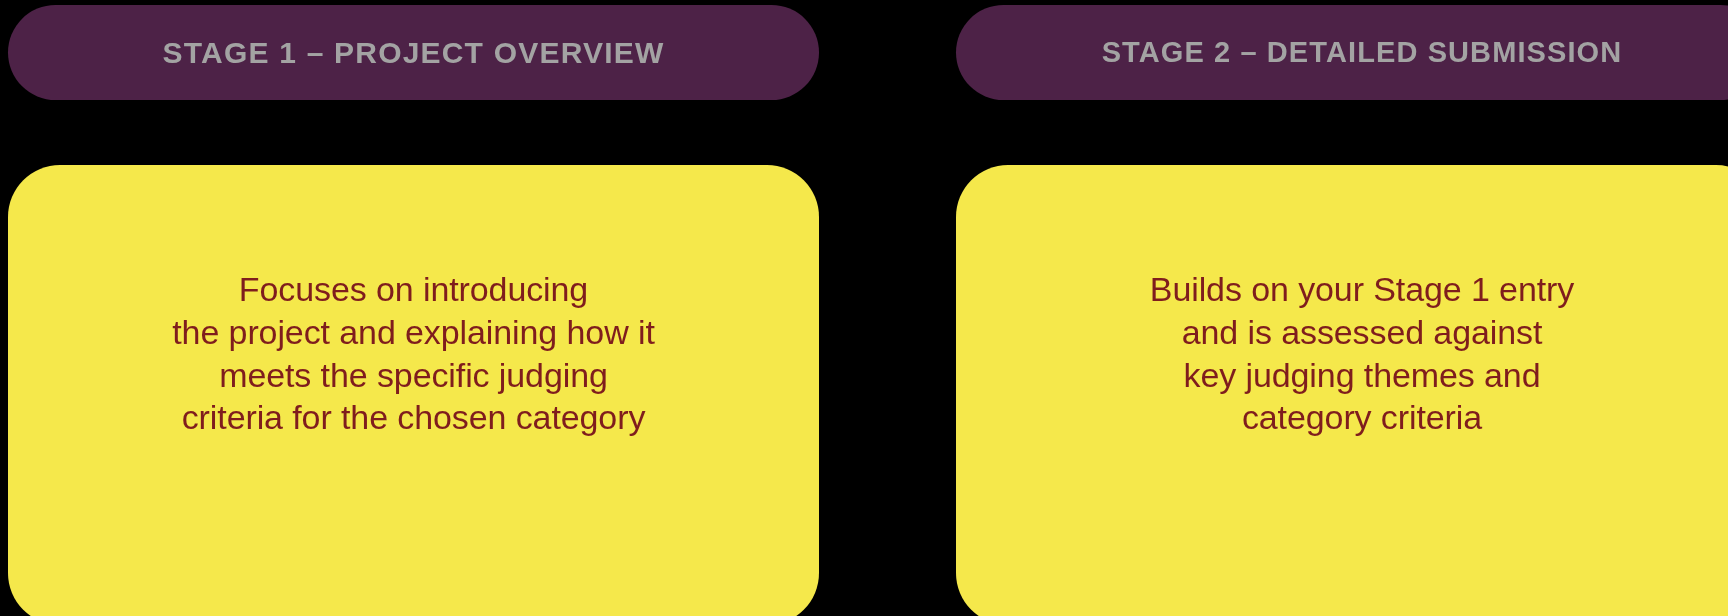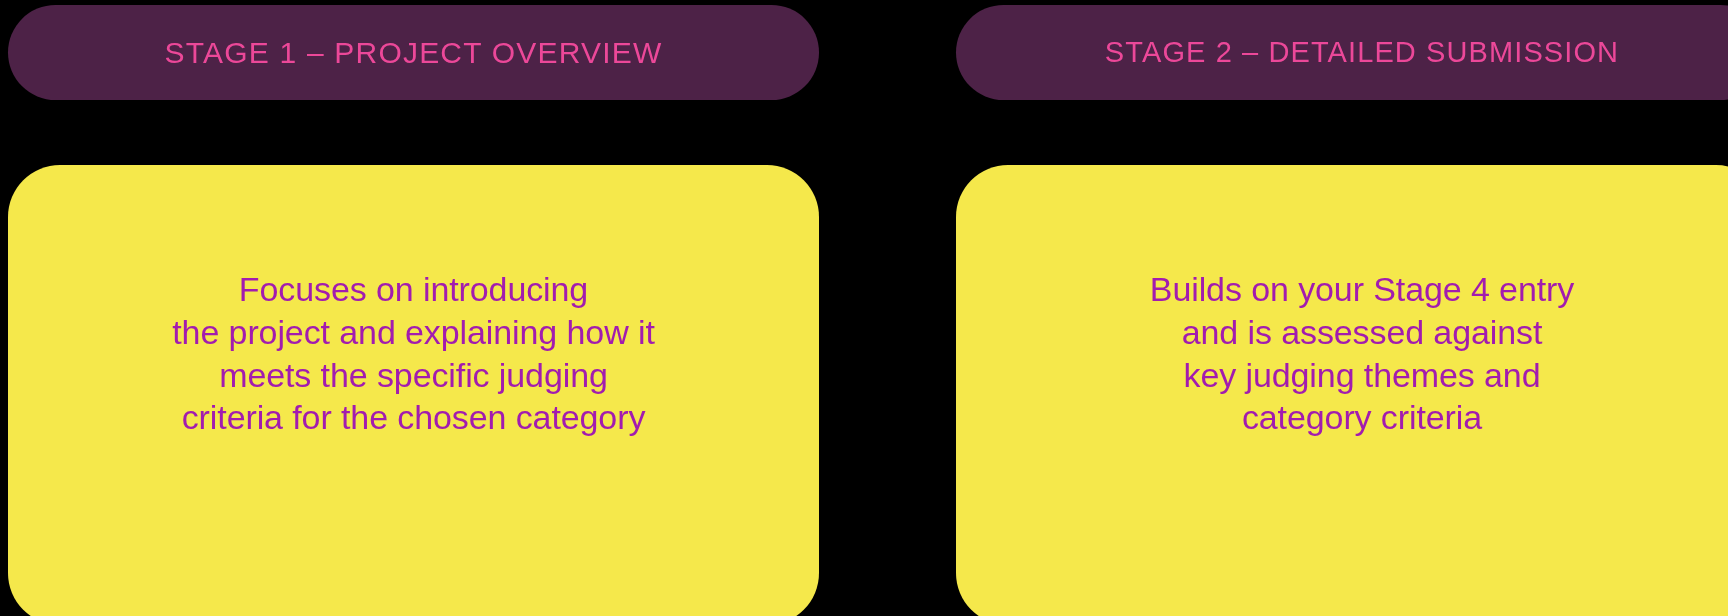--- a/index.html
+++ b/index.html
@@ -28,23 +28,23 @@
     left:8px;
     right:8px;
     height:95px;
     background:#4d2247;
     border-radius:48px;
     display:flex;
     align-items:center;
     justify-content:center;
   }
   .stage-header .title {
-    color:#ec4899;
+    color:#a3a3a3;
     font-size:30px;
-    font-weight:normal;
+    font-weight:bold;
     letter-spacing:1.2px;
     text-transform:uppercase;
     white-space:nowrap;
     line-height:1;
   }
   .column.right .stage-header .title { font-size:29px; letter-spacing:1.1px; }
 
   .stage-body {
     position:absolute;
     top:165px;
@@ -52,21 +52,21 @@
     right:8px;
     height:460px;
     background:#f5e84b;
     border-radius:52px;
     display:flex;
     align-items:flex-start;
     justify-content:center;
   }
   .stage-body .body-text {
     margin-top:103px;
-    color:#a21caf;
+    color:#7f1d1d;
     font-size:34px;
     font-weight:400;
     line-height:1.26;
     text-align:center;
     white-space:pre-line;
     letter-spacing:-0.1px;
   }
 </style>
 </head>
 <body>
@@ -83,20 +83,20 @@
 meets the specific judging
 criteria for the chosen category</div>
     </div>
   </div>
 
   <div class="column right">
     <div class="stage-header">
       <span class="title">STAGE 2 – DETAILED SUBMISSION</span>
     </div>
     <div class="stage-body">
-      <div class="body-text">Builds on your Stage 4 entry
+      <div class="body-text">Builds on your Stage 1 entry
 and is assessed against
 key judging themes and
 category criteria</div>
     </div>
   </div>
 
 </div>
 
 </body></html>

